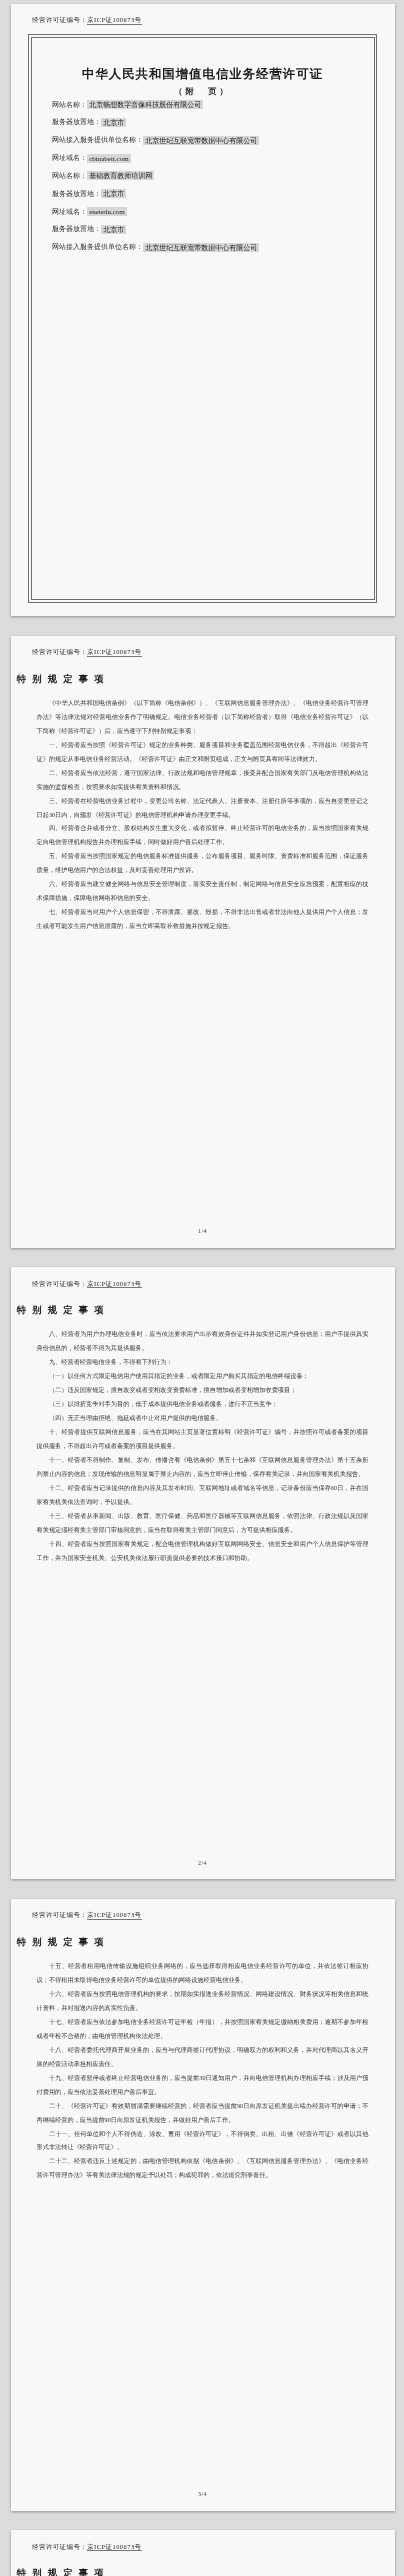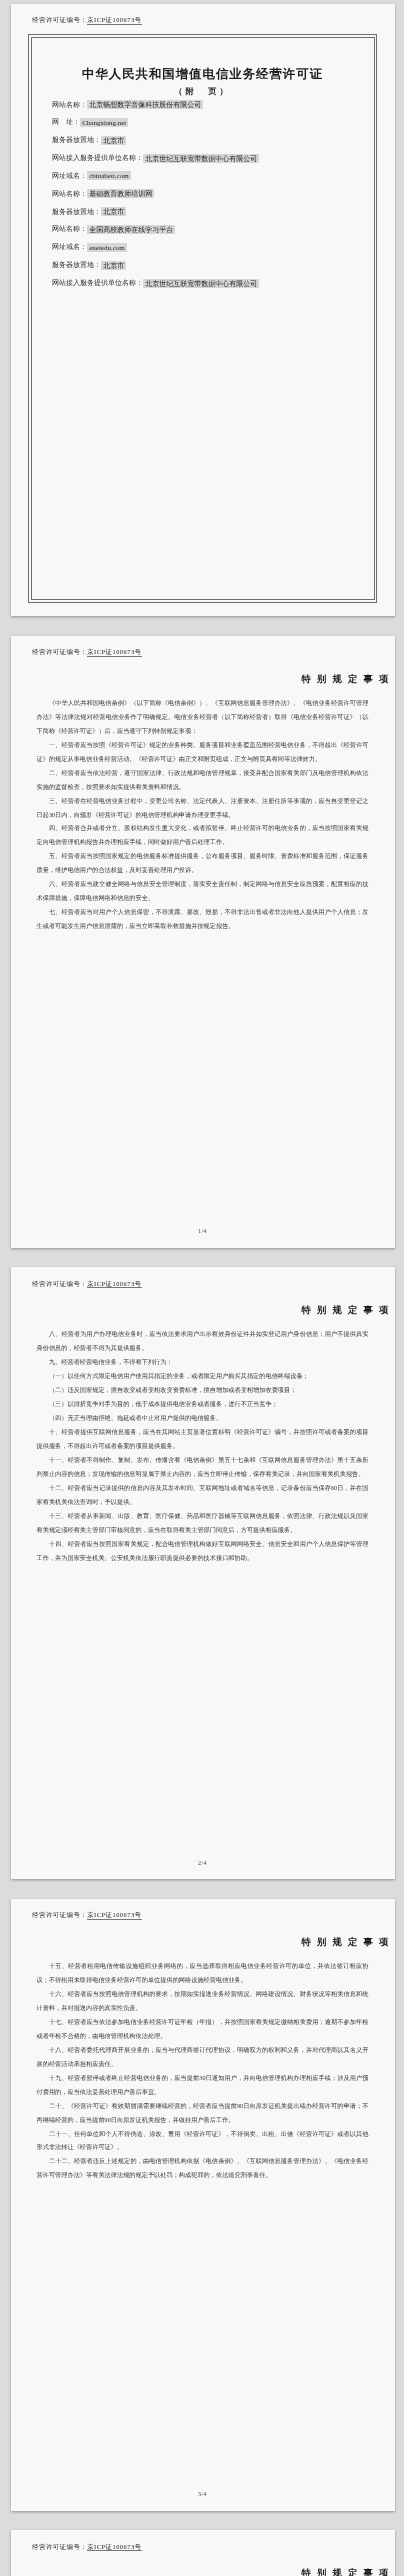--- a/index.html
+++ b/index.html
@@ -85,21 +85,21 @@
     color: #2b2b2b;
   }
   .info-value {
     background: #d6d6d4;
     padding: 0.5px 2.1px;
     color: #1e1e1e;
   }
   
   .prov-title {
     margin: 15.5px 0 10.3px 0;
-    text-align: right;
+    text-align: left;
     font-size: 9.3px;
     font-weight: bold;
     letter-spacing: 6.2px;
     text-indent: 6.2px; 
     color: #1d1d1d;
   }
   .prov-body {
     margin: 0 26px;
     font-size: 6.2px;
     line-height: 2.25;
@@ -127,27 +127,25 @@
 <section class="page">
   <div class="p-header">
     <span>经营许可证编号：</span><span class="lic-no">京ICP证100673号</span>
   </div>
   <div class="frame">
     <div class="frame-inner">
       <h1 class="cert-title">中华人民共和国增值电信业务经营许可证</h1>
       <div class="cert-subtitle">（附　页）</div>
       <div class="info-lines">
         <div class="info-line"><span class="info-label">网站名称：</span><span class="info-value">北京畅想数字音像科技股份有限公司</span></div>
-        <div class="info-line"><span class="info-label">网　址：</span><span class="info-value">Changxiang.net</span></div>
         <div class="info-line"><span class="info-label">服务器放置地：</span><span class="info-value">北京市</span></div>
         <div class="info-line"><span class="info-label">网站接入服务提供单位名称：</span><span class="info-value">北京世纪互联宽带数据中心有限公司</span></div>
         <div class="info-line"><span class="info-label">网址域名：</span><span class="info-value">cbinabett.com</span></div>
         <div class="info-line"><span class="info-label">网站名称：</span><span class="info-value">基础教育教师培训网</span></div>
         <div class="info-line"><span class="info-label">服务器放置地：</span><span class="info-value">北京市</span></div>
-        <div class="info-line"><span class="info-label">网站名称：</span><span class="info-value">全国高校教师在线学习平台</span></div>
         <div class="info-line"><span class="info-label">网址域名：</span><span class="info-value">enetedu.com</span></div>
         <div class="info-line"><span class="info-label">服务器放置地：</span><span class="info-value">北京市</span></div>
         <div class="info-line"><span class="info-label">网站接入服务提供单位名称：</span><span class="info-value">北京世纪互联宽带数据中心有限公司</span></div>
       </div>
     </div>
   </div>
 </section>
 
 <section class="page">
   <div class="p-header">

